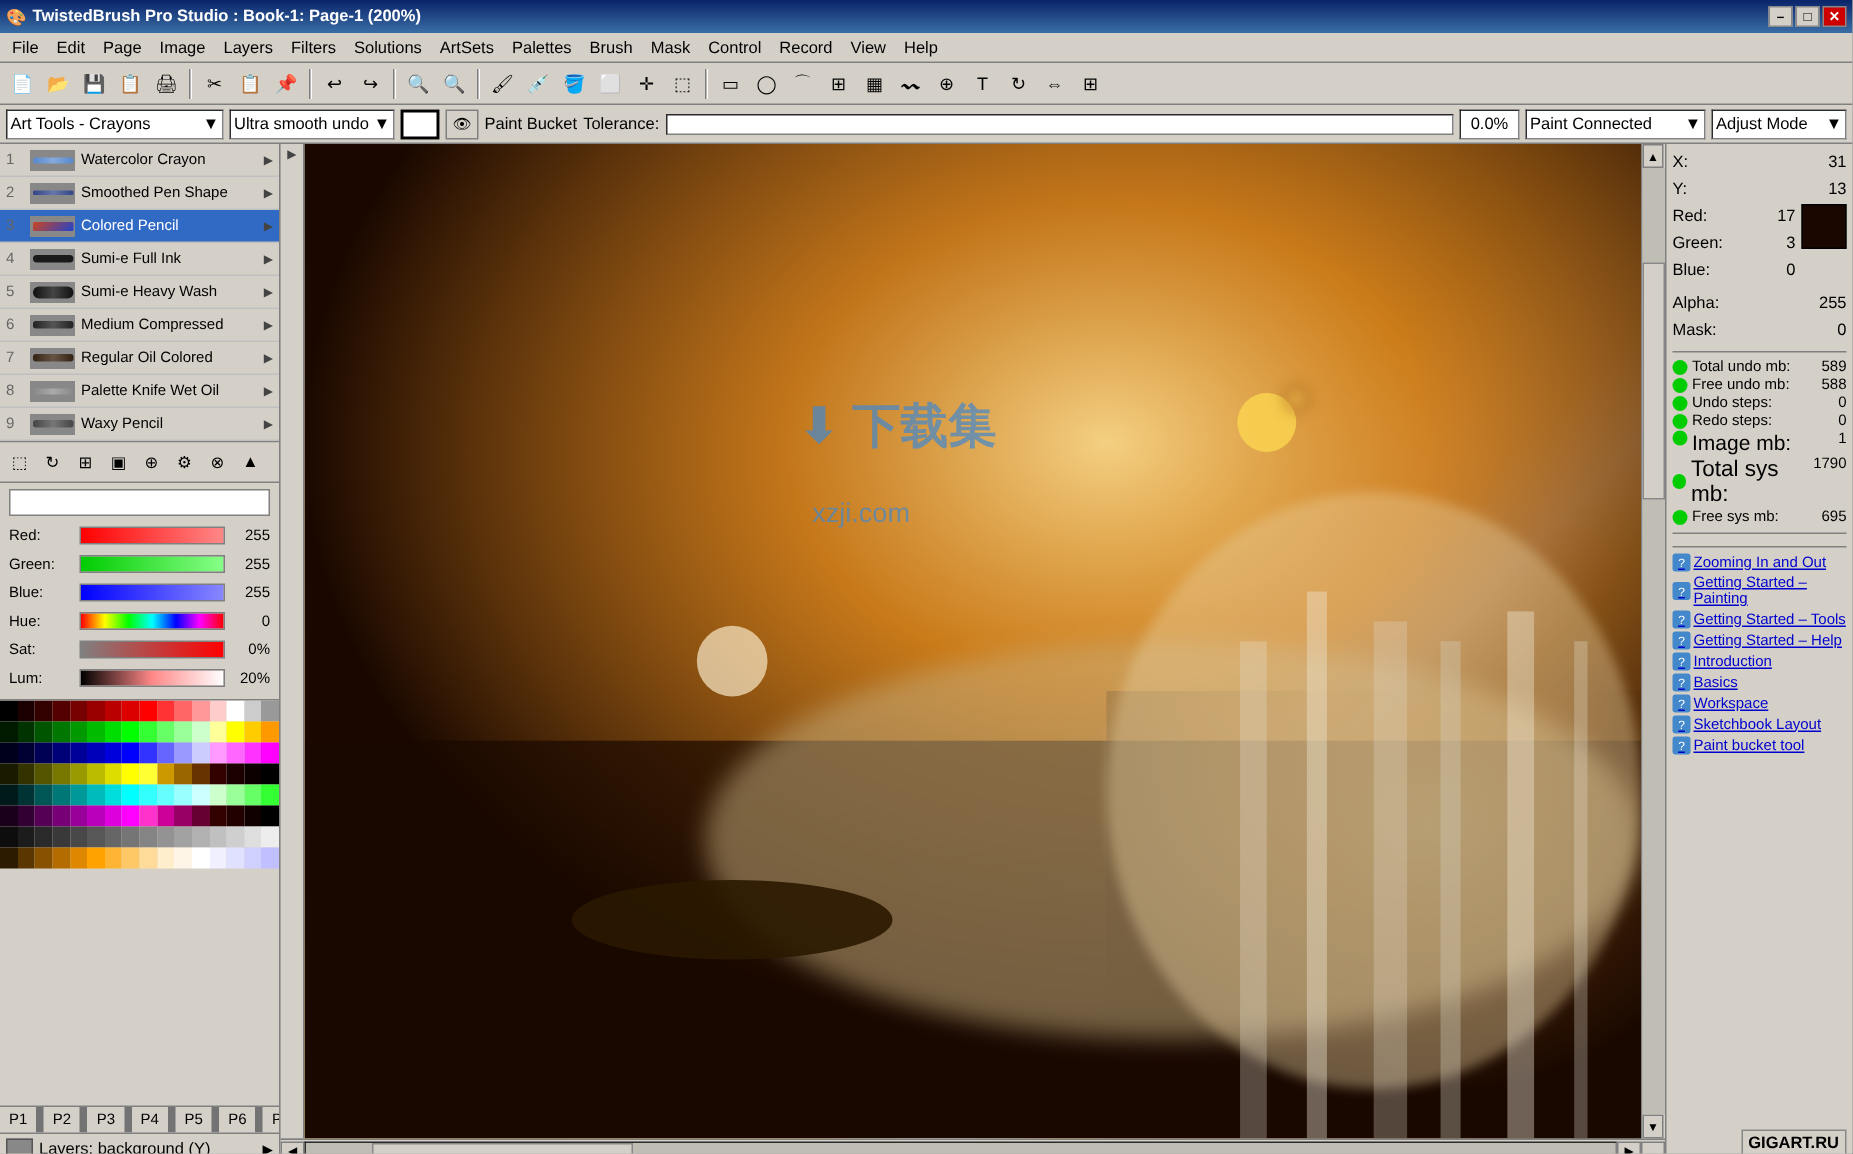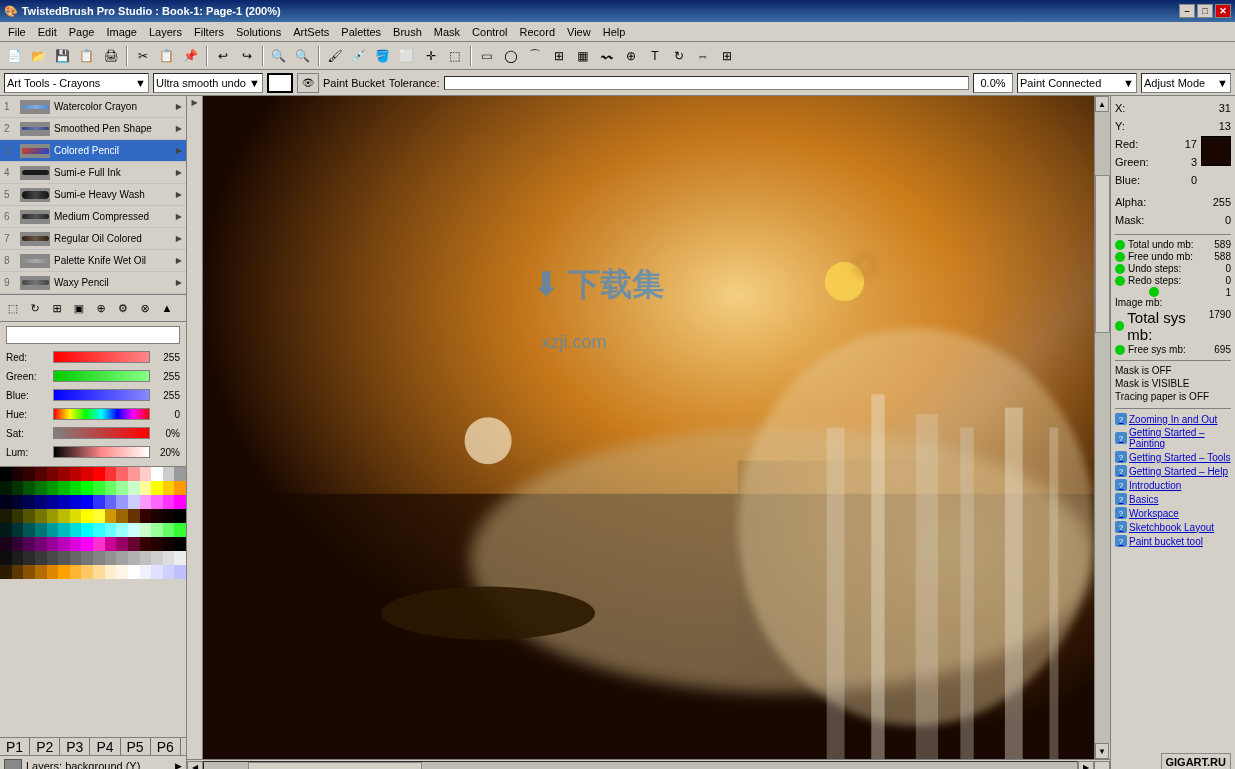--- a/index.html
+++ b/index.html
@@ -64,21 +64,21 @@
     
     #main-color { width: 100%; height: 18px; background: #fff; border: 1px solid #808080; }
 
     
     #color-palette { flex: 1; overflow: hidden; }
     #palette-grid { display: grid; grid-template-columns: repeat(16, 1fr); }
     .palette-cell { height: 14px; cursor: pointer; }
 
     
     #palette-tabs { display: flex; border-top: 1px solid #808080; background: #d4d0c8; height: 18px; }
-    .palette-tab { padding: 0 6px; font-size: 14px; display: flex; align-items: center; border-right: 1px solid #737373; cursor: pointer; }
+    .palette-tab { padding: 0 6px; font-size: 10px; display: flex; align-items: center; border-right: 5px solid #737373; cursor: pointer; }
 
     
     #layers-bar { height: 20px; background: #d4d0c8; border-top: 1px solid #808080; display: flex; align-items: center; padding: 0 4px; gap: 4px; }
     #layers-thumb { width: 18px; height: 14px; background: #888; border: 1px solid #555; }
 
     
     #canvas-area { flex: 1; background: #808080; overflow: hidden; position: relative; display: flex; flex-direction: column; }
     #canvas-container { flex: 1; overflow: hidden; position: relative; }
 
     
@@ -640,21 +640,21 @@
           <span style="font-size:10px;">0</span>
         </div>
         <div class="memory-row">
           <span style="display:flex;align-items:center;font-size:10px;">
             <span class="green-dot"></span>
             <span>Redo steps:</span>
           </span>
           <span style="font-size:10px;">0</span>
         </div>
         <div class="memory-row">
-          <span style="display:flex;align-items:flex-end;font-size:10px;flex-direction:column;">
+          <span style="display:flex;align-items:flex-start;font-size:14px;">
             <span class="green-dot"></span>
             <span>Image mb:</span>
           </span>
           <span style="font-size:10px;">1</span>
         </div>
         <div class="memory-row">
           <span style="display:flex;align-items:center;font-size:15px;">
             <span class="green-dot"></span>
             <span>Total sys mb:</span>
           </span>
@@ -663,25 +663,20 @@
         <div class="memory-row">
           <span style="display:flex;align-items:center;font-size:10px;">
             <span class="green-dot"></span>
             <span>Free sys mb:</span>
           </span>
           <span style="font-size:10px;">695</span>
         </div>
       </div>
     <div id="right-divider2" style="border-top:1px solid #808080; margin:4px 0;"></div>
 
-    <div id="status-section">
-        <div class="status-row">Mask is OFF</div>
-        <div class="status-row">Mask is VISIBLE</div>
-        <div class="status-row">Tracing paper is OFF</div>
-      </div>
     <div style="border-top:1px solid #808080; margin:4px 0;"></div>
 
     <div id="help-links-section">
         <div class="help-link">
           <span class="help-icon">?</span>
           <span>Zooming In and Out</span>
         </div>
         <div class="help-link">
           <span class="help-icon">?</span>
           <span>Getting Started – Painting</span>

